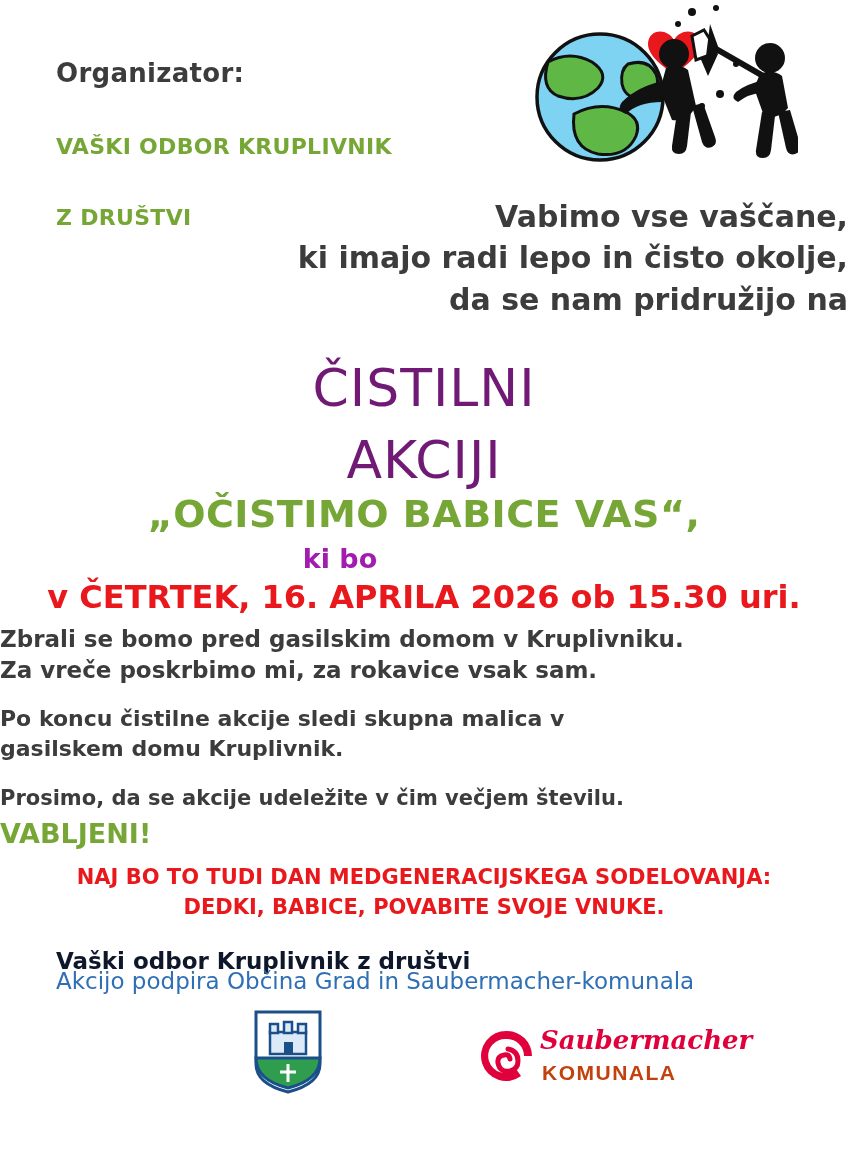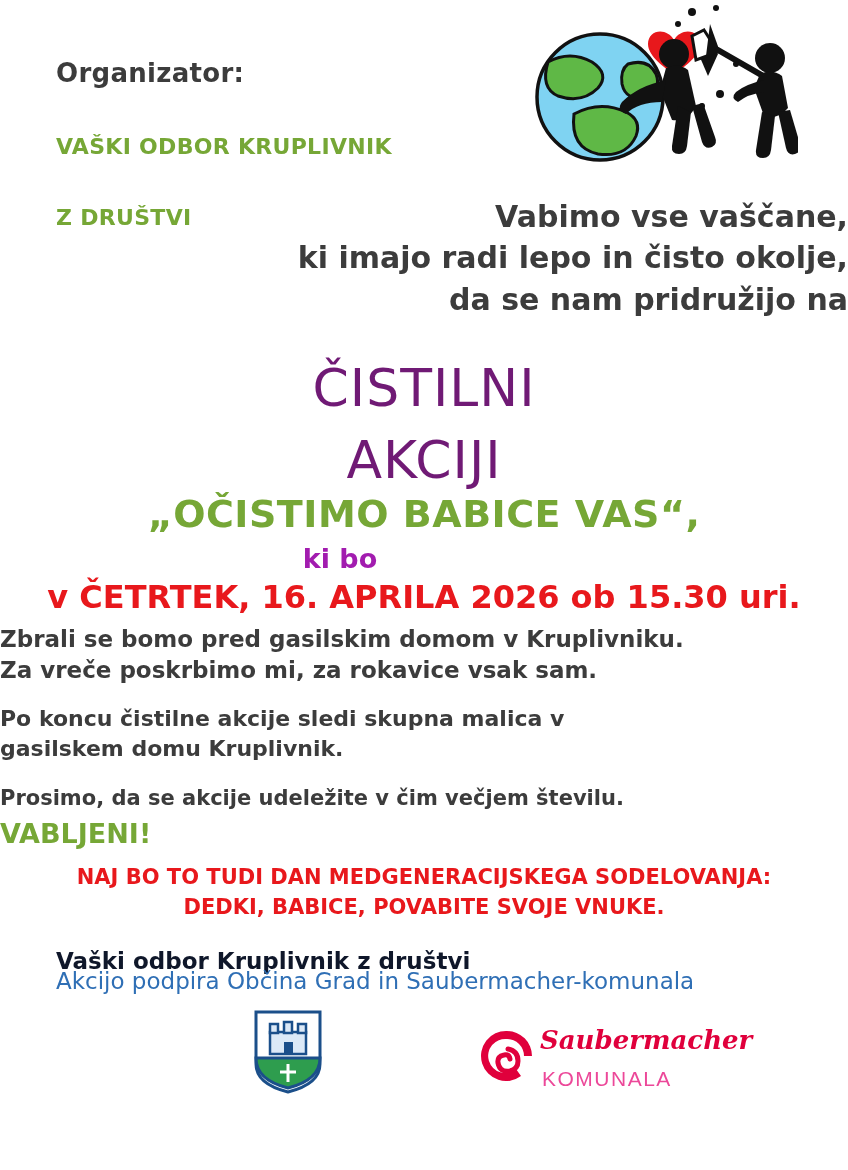--- a/index.html
+++ b/index.html
@@ -182,24 +182,24 @@
     top: 2px;
     color: #e0003c;
     font-family: "DejaVu Serif", serif;
     font-style: italic;
     font-weight: 700;
     font-size: 26px;
   }
   .sauber-sub {
     position: absolute;
     left: 64px;
-    top: 44px;
-    color: #ec4899;
+    top: 38px;
+    color: #c2410c;
     font-family: "Liberation Sans", sans-serif;
-    font-weight: 400;
+    font-weight: 700;
     font-size: 21px;
     letter-spacing: 1.5px;
   }
 </style>
 </head>
 <body>
 
 <div class="page">
 
   <div class="organizer">

